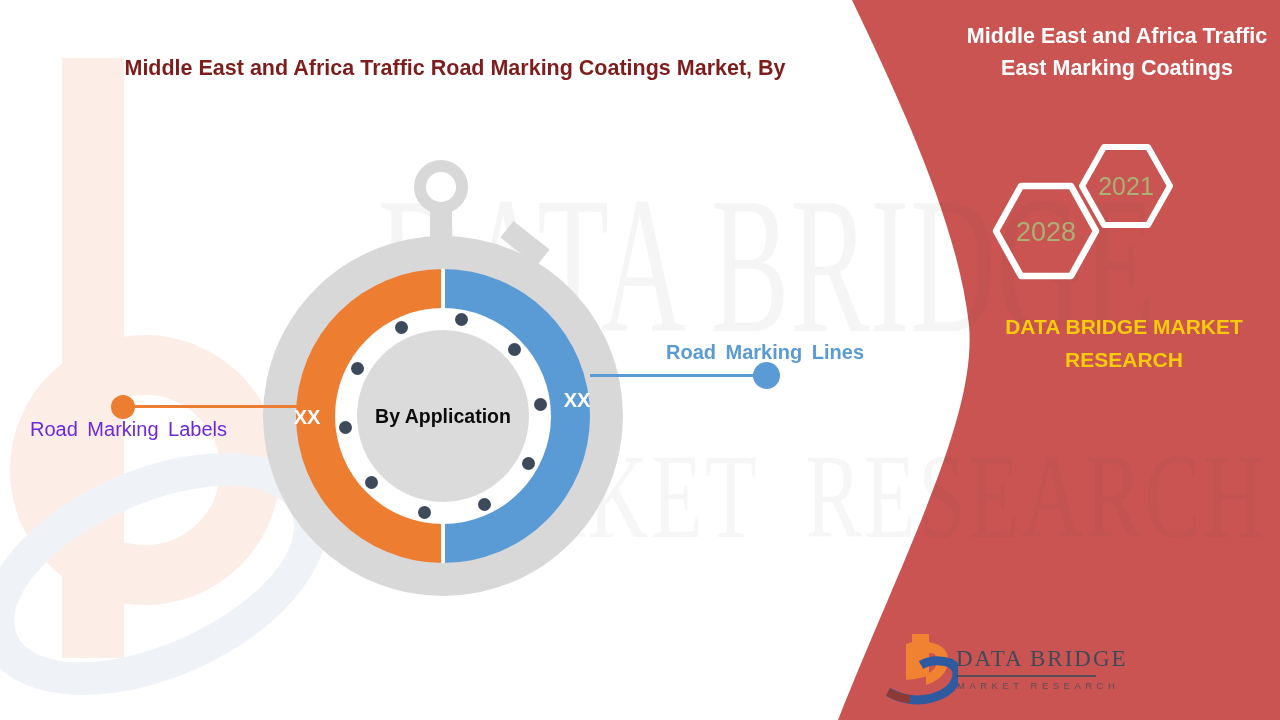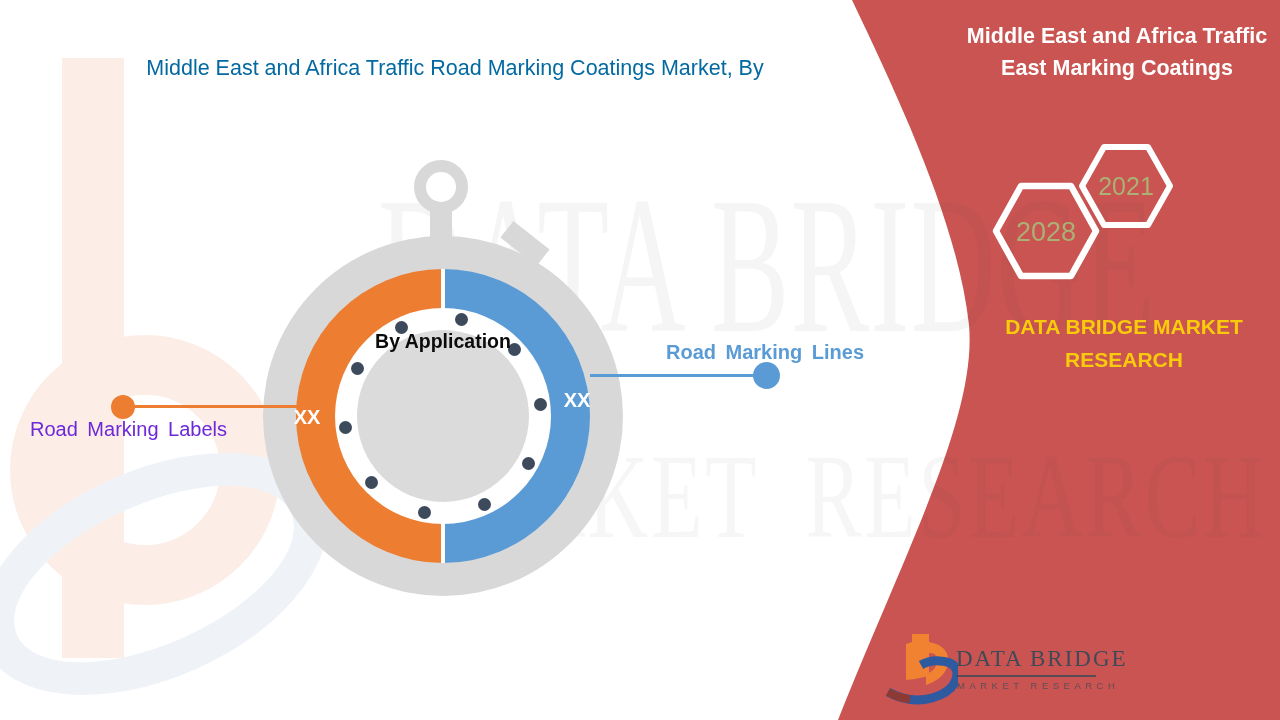--- a/index.html
+++ b/index.html
@@ -25,34 +25,34 @@
   .panel-content{z-index:5;}
   .panel-title{left:938px;top:20px;width:358px;text-align:center;color:#ffffff;
                font-size:21.5px;font-weight:600;line-height:32px;}
   .brand-yellow{left:958px;top:310px;width:332px;text-align:center;color:#F9CB0B;
                 font-size:21px;font-weight:600;line-height:33px;}
   #hex-svg{left:0;top:0;z-index:5;}
   .hex-year{fill:#ABB075;font-size:27px;font-weight:500;font-family:"Liberation Sans",sans-serif;}
   .hex-year.small{font-size:25px;}
 
   
-  .main-title{left:75px;top:52px;width:760px;text-align:center;color:#0369a1;
-              font-size:21.5px;font-weight:400;line-height:33px;z-index:4;}
+  .main-title{left:75px;top:52px;width:760px;text-align:center;color:#7f1d1d;
+              font-size:21.5px;font-weight:700;line-height:33px;z-index:4;}
 
   
   .z4{z-index:4;}
   .watch-outer{left:263px;top:236px;width:360px;height:360px;border-radius:50%;background:#D8D8D8;}
   .watch-donut{left:296px;top:269px;width:294px;height:294px;border-radius:50%;
                background:conic-gradient(from 0deg,#5B9BD5 0 50%,#ED7D31 50% 100%);}
   .donut-seam{left:441px;width:4px;height:41px;background:#ffffff;}
   .seam-top{top:269px;} .seam-bottom{top:522px;}
   .watch-dial{left:335px;top:308px;width:216px;height:216px;border-radius:50%;background:#ffffff;}
   .dot{position:absolute;width:13px;height:13px;border-radius:50%;background:#3D4A5C;}
   .watch-center{left:357px;top:330px;width:172px;height:172px;border-radius:50%;background:#DBDBDB;
-                display:flex;align-items:flex-start;justify-content:center;}
+                display:flex;align-items:center;justify-content:center;}
   .center-label{font-size:19.5px;font-weight:700;color:#0b0b0b;}
   .crown-ring{left:414px;top:160px;width:30px;height:30px;border:12px solid #D8D8D8;border-radius:50%;}
   .crown-stem{left:430px;top:208px;width:22px;height:32px;background:#D8D8D8;}
   .crown-button{left:502px;top:233px;width:46px;height:21px;background:#D8D8D8;transform:rotate(38deg);}
 
   .seg-value{color:#ffffff;font-size:20px;font-weight:700;width:48px;text-align:center;}
   .seg-value.left{left:283px;top:406px;}
   .seg-value.right{left:553px;top:389px;}
 
   

